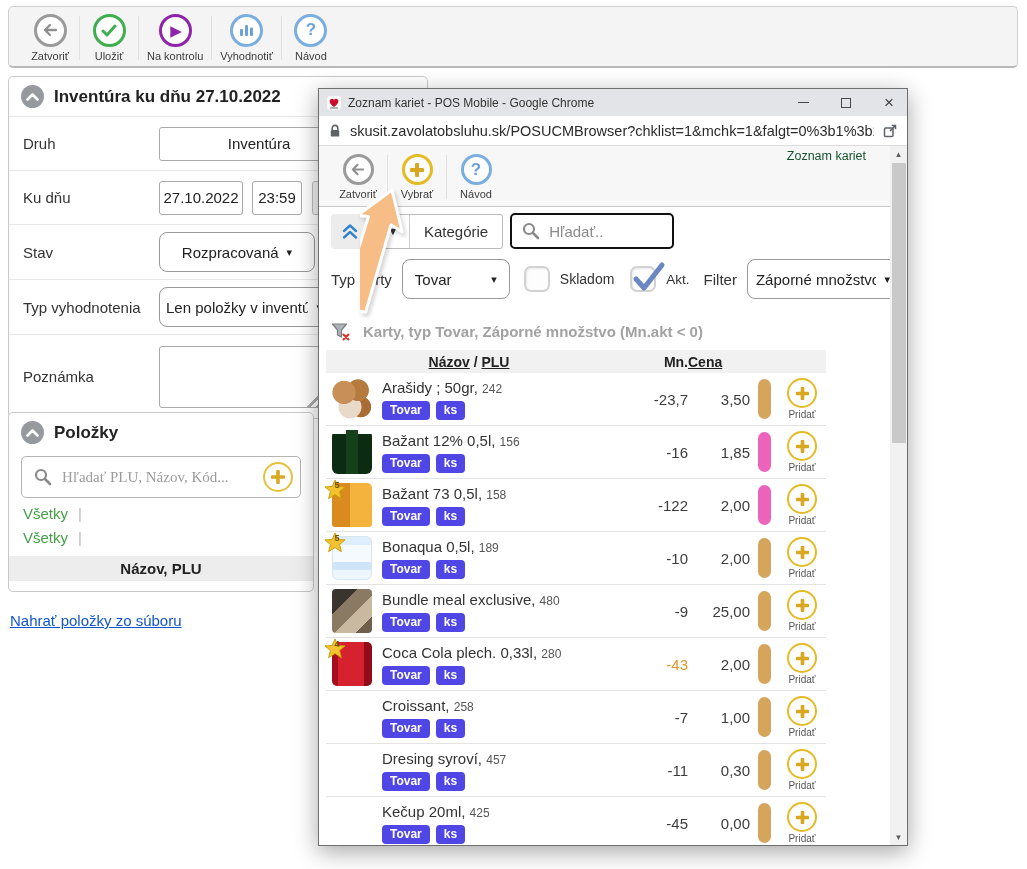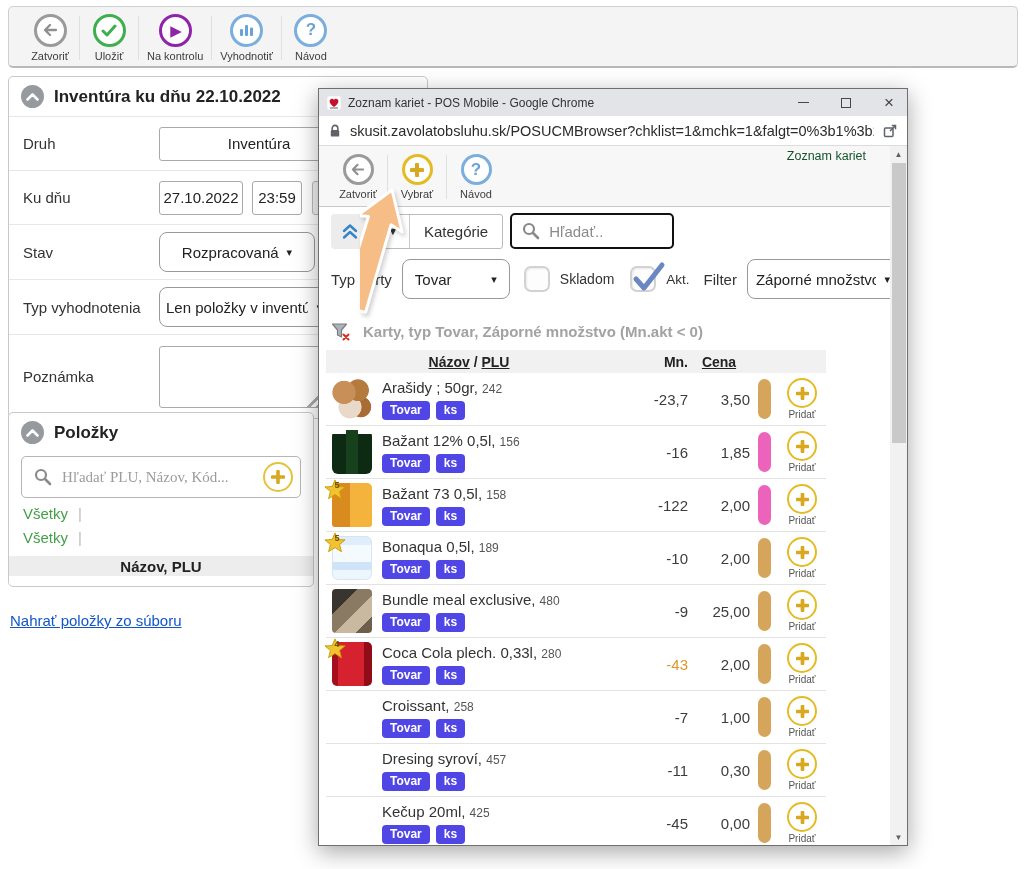--- a/index.html
+++ b/index.html
@@ -41,21 +41,21 @@
     background:linear-gradient(135deg, transparent 0 92%, #aaa 92% 94%, transparent 94% 96%, #aaa 96% 98%, transparent 98%); }
 
   
   .search-box { margin:4px 12px 0 12px; border:1px solid #b5b5b5; border-radius:5px; height:42px; display:flex; align-items:center; padding:0 7px 0 12px; gap:10px; }
   .search-box input { border:none; outline:none; flex:1; font-size:15px; color:#222; font-family:Liberation Serif, serif; }
   .search-box input::placeholder { color:#9b9b9b; }
   .plus-circle { width:30px; height:30px; border-radius:50%; border:2.5px solid #e4c33c; display:flex; align-items:center; justify-content:center; background:#fff; flex:0 0 auto; cursor:pointer; }
   .vsetky-row { display:flex; align-items:center; gap:10px; padding:7px 14px 0 14px; font-size:15px; }
   .green-link { color:#43a047; cursor:pointer; }
   .pipe { color:#bbb; }
-  .items-colhead { margin-top:10px; background:#ededed; height:20px; display:flex; align-items:center; justify-content:center; font-size:15px; font-weight:bold; color:#222; }
+  .items-colhead { margin-top:10px; background:#ededed; height:25px; display:flex; align-items:center; justify-content:center; font-size:15px; font-weight:bold; color:#222; }
   .file-link { position:absolute; left:10px; top:612px; font-size:15px; color:#1155cc; text-decoration:underline; cursor:pointer; }
 
   
   .popup { position:absolute; left:318px; top:88px; width:590px; height:758px; background:#fff;
     border:1px solid #6f6f6f; box-shadow:0 6px 22px rgba(0,0,0,.35); z-index:10; display:flex; flex-direction:column; }
   .pt-bar { height:27px; background:#e2e4e7; display:flex; align-items:center; padding-left:8px; gap:7px; flex:0 0 auto; }
   .pt-title { font-size:12px; color:#333; flex:1; }
   .win-btn { width:36px; height:27px; display:flex; align-items:center; justify-content:center; color:#444; cursor:pointer; }
   .win-min { width:11px; height:1.5px; background:#474747; display:block; }
   .win-max { width:10px; height:10px; border:1.5px solid #474747; display:block; }
@@ -90,21 +90,21 @@
   .chk { width:26px; height:26px; border:2px solid #d2d2d2; border-radius:7px; background:#fdfdfd; box-shadow:inset 1px 1px 2px rgba(0,0,0,.08); position:relative; flex:0 0 auto; cursor:pointer; }
   .chk svg { position:absolute; left:-2px; top:-7px; }
 
   .p-caption { position:absolute; left:12px; top:176px; display:flex; align-items:center; gap:13px; font-size:15px; font-weight:bold; color:#a2a2a2; }
 
   
   .p-table { position:absolute; left:7px; top:204px; width:500px; }
   .thead { display:flex; align-items:center; height:23px; background:#f1f1f1; font-size:14px; font-weight:bold; color:#222; }
   .th-name { width:286px; text-align:center; }
   .th-qty { width:76px; text-align:right; }
-  .th-price { width:62px; text-align:center; }
+  .th-price { width:62px; text-align:left; }
   .th-name u, .th-price u { text-decoration:underline; cursor:pointer; }
   .trow { display:flex; align-items:center; height:53px; border-bottom:1px solid #e3e3e3; cursor:pointer; }
   .col-img { width:56px; display:flex; align-items:center; justify-content:flex-start; padding-left:6px; position:relative; height:100%; }
   .col-text { width:230px; }
   .col-qty { width:76px; text-align:right; font-size:15px; color:#3c3c3c; }
   .col-qty.warn { color:#e0962e; }
   .col-price { width:62px; text-align:right; font-size:15px; color:#3c3c3c; }
   .col-bar { width:28px; display:flex; justify-content:center; }
   .col-add { width:48px; display:flex; flex-direction:column; align-items:center; }
   .pname { font-size:15px; color:#333; white-space:nowrap; }
@@ -180,21 +180,21 @@
   </div>
 </div>
 
 <div class="card" id="card-inventory">
   <div class="card-head">
     <span class="collapse-circle">
       <svg width="13" height="8" viewBox="0 0 13 8">
           <path d="M1.5 6.5 L6.5 1.5 L11.5 6.5" stroke="#fff" stroke-width="2.6" fill="none" stroke-linecap="round" stroke-linejoin="round"></path>
         </svg>
     </span>
-    <span class="card-title">Inventúra ku dňu 22.10.2022</span>
+    <span class="card-title">Inventúra ku dňu 27.10.2022</span>
   </div>
   <div class="frow">
     <span class="flabel">Druh</span>
     <input class="tinput" style="width: 200px;" value="Inventúra">
   </div>
   <div class="frow">
     <span class="flabel">Ku dňu</span>
     <input class="tinput" style="width: 84px;" value="27.10.2022">
     <input class="tinput" style="width: 50px; margin-left: 9px;" value="23:59">
     <button class="dots-btn" style="margin-left:10px">...</button>

